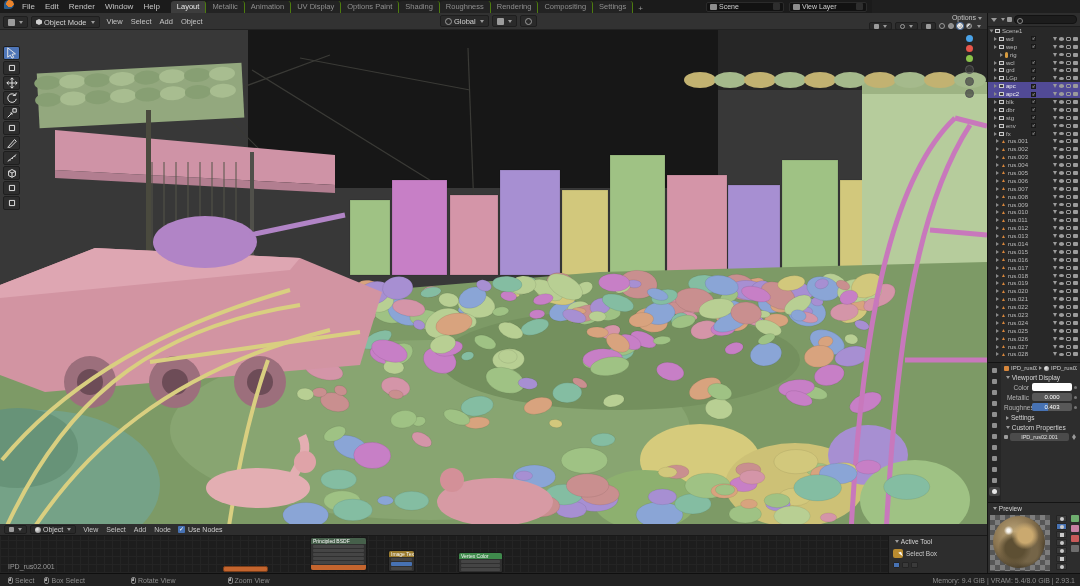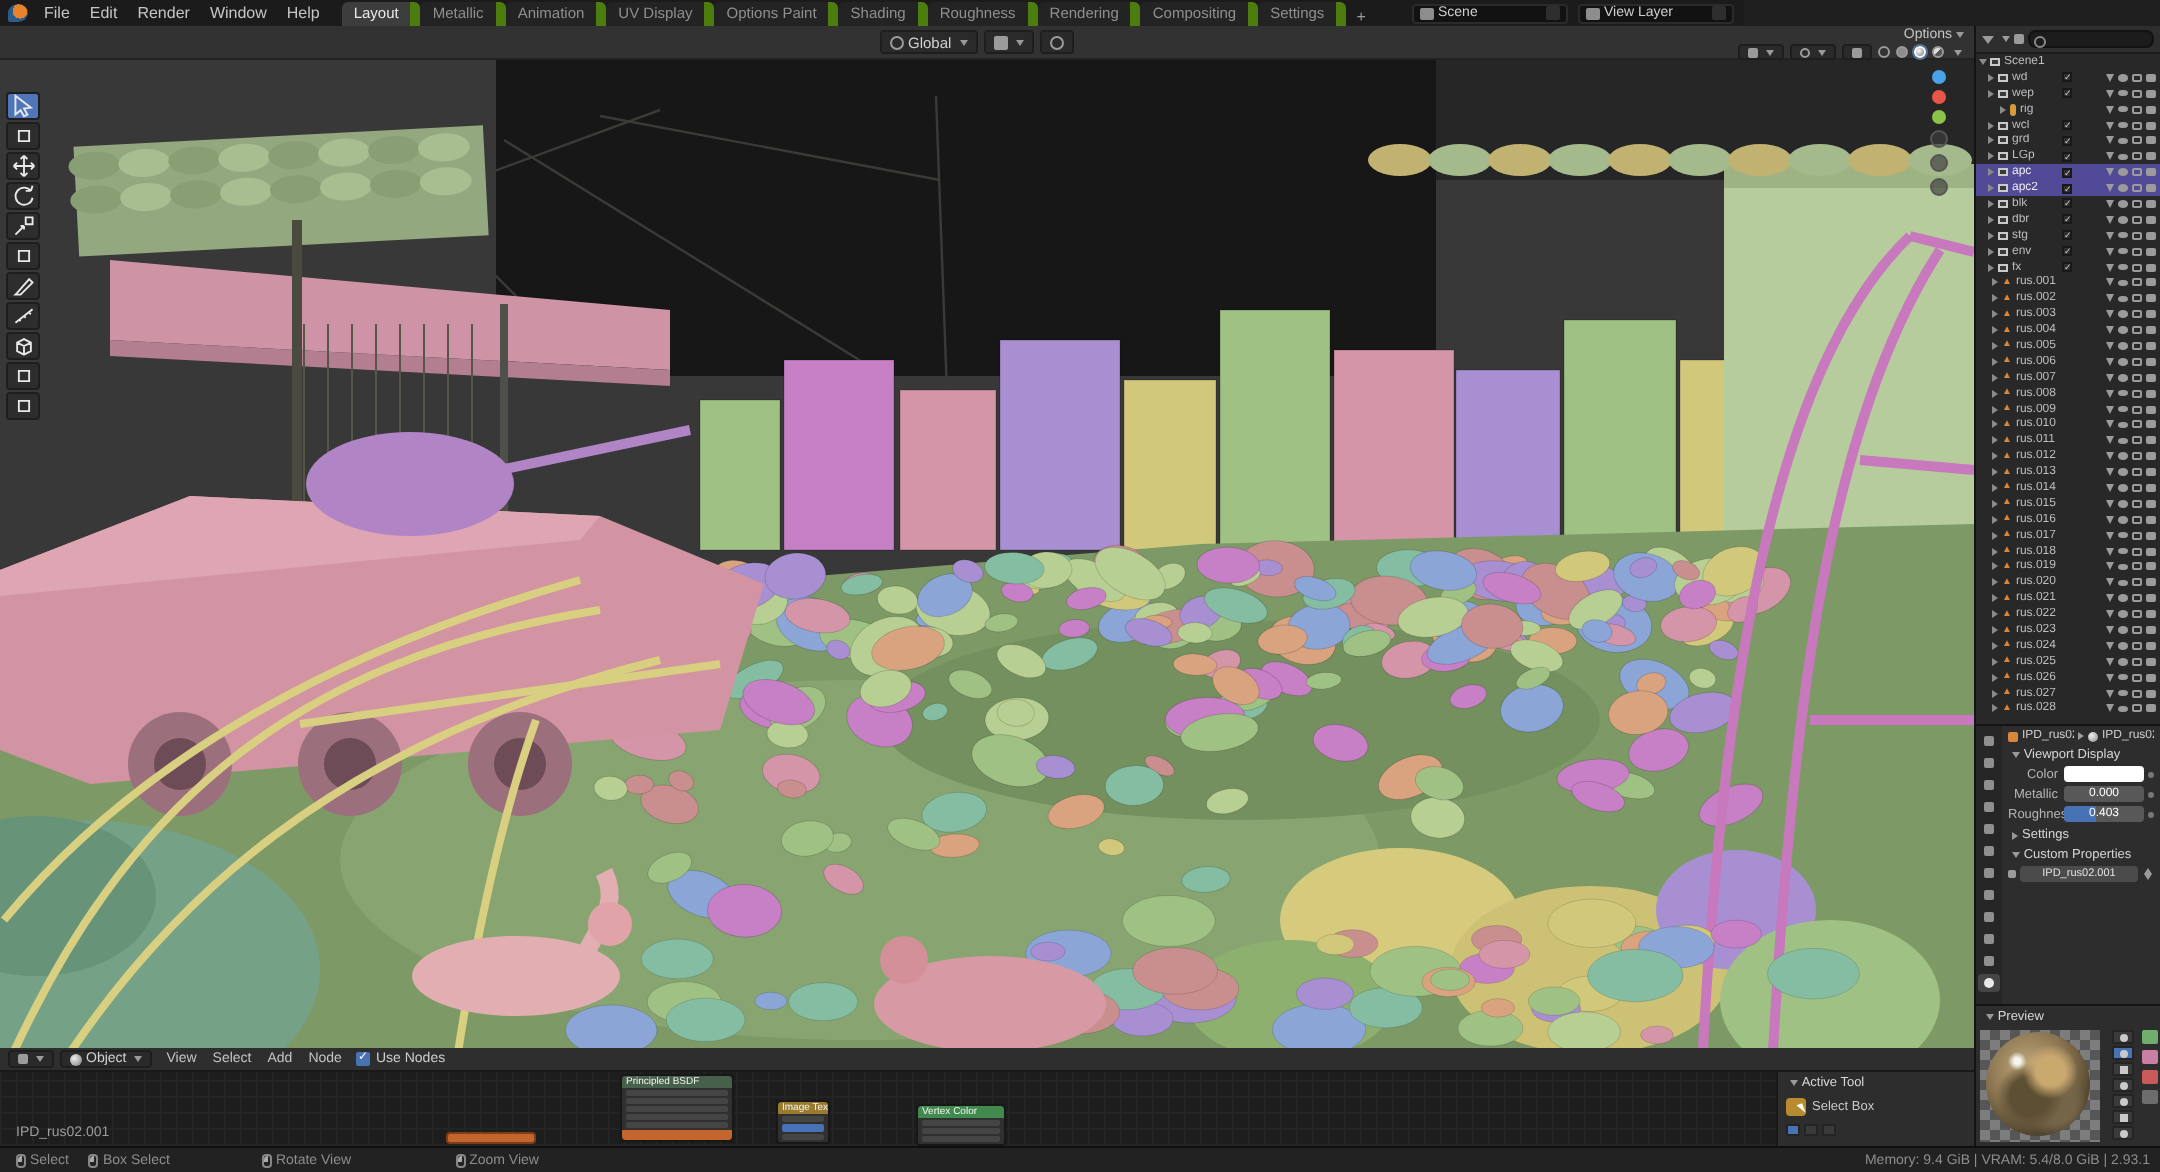--- a/index.html
+++ b/index.html
@@ -4,25 +4,25 @@
 <style>
 *{box-sizing:border-box;margin:0;padding:0}
 html,body{width:1080px;height:586px;overflow:hidden}
 body{background:#1f1f1f;font-family:"Liberation Sans",sans-serif;color:#c9c9c9;position:relative}
 #root{position:absolute;inset:0}
 
 .car{display:inline-block;width:0;height:0;border-left:2.5px solid transparent;border-right:2.5px solid transparent;border-top:3px solid #9a9a9a;margin-left:2px;vertical-align:middle}
 .car-r{display:inline-block;width:0;height:0;border-top:2.5px solid transparent;border-bottom:2.5px solid transparent;border-left:3px solid #9a9a9a;margin:0 2px;vertical-align:middle}
 .btn{background:#2a2a2a;border:1px solid #1e1e1e;border-radius:2px;height:12px;display:inline-flex;align-items:center;padding:0 4px;gap:2px;color:#d2d2d2}
 
-#topbar{position:absolute;left:0;top:0;width:872px;height:13px;background:#1b1b1b;display:flex;align-items:center;font-size:8px;z-index:30}
+#topbar{position:absolute;left:0;top:0;width:872px;height:13px;background:#1b1b1b;display:flex;font-size:8px;z-index:30}
 #blender-logo{width:10px;height:9px;margin:0 3px 0 4px;border-radius:50% 50% 50% 10%;background:radial-gradient(circle at 60% 40%,#e8832c 0 45%,#2a5d8c 46% 100%)}
 .menu-item{padding:0 5px;color:#c5c5c5;line-height:13px}
 #ws-tabs{display:flex;align-items:flex-end;height:13px;margin-left:6px}
-.ws-tab{font-size:7.5px;color:#8f8f8f;background:#232323;padding:0 6px;height:12px;line-height:12px;border-right:5px solid #4d7c0f;border-radius:3px 3px 0 0;white-space:nowrap}
+.ws-tab{font-size:7.5px;color:#8f8f8f;background:#232323;padding:0 6px;height:12px;line-height:12px;border-right:1px solid #4d7c0f;border-radius:3px 3px 0 0;white-space:nowrap}
 .ws-tab.active{background:#3d3d3d;color:#e8e8e8}
 .ws-add{font-size:8px;color:#9a9a9a;padding:0 5px}
 #tb-right{margin-left:auto;display:flex;gap:5px;margin-right:5px;align-items:center}
 .chip{display:flex;align-items:center;gap:2px;background:#121212;border:1px solid #2b2b2b;border-radius:2px;height:10px;padding:0 3px;font-size:7px;color:#cfcfcf;min-width:78px}
 .chip .cicn{width:7px;height:6px;background:#8d8d8d;border-radius:1px}
 .chip .xbtn{margin-left:auto;width:7px;height:7px;background:#2e2e2e;border-radius:1px}
 
 #vp-header{position:absolute;left:0;top:13px;width:987px;height:17px;background:#323232;font-size:7.5px;z-index:25;border-bottom:1px solid #222}
 #vph-left{position:absolute;left:3px;top:2px;display:flex;align-items:center;gap:3px}
 #mode-select{min-width:62px}
@@ -166,20 +166,37 @@
       </div>
       <div class="chip">
         <span class="cicn"></span>
         <span>View Layer</span>
         <span class="xbtn"></span>
       </div>
     </div>
   </div>
 
   <div id="vp-header">
+    <div id="vph-left">
+      <span class="btn">
+          <span class="mini-ic"></span>
+          <span class="car"></span>
+        </span>
+      <span class="btn" id="mode-select">
+        <span id="mode-cube"></span>
+        <span>Object Mode</span>
+        <span class="car"></span>
+      </span>
+      <div id="vp-menus">
+          <span class="menu-item">View</span>
+          <span class="menu-item">Select</span>
+          <span class="menu-item">Add</span>
+          <span class="menu-item">Object</span>
+        </div>
+    </div>
     <div id="vph-center">
       <span class="btn">
         <span class="mini-ic round"></span>
         <span>Global</span>
         <span class="car"></span>
       </span>
       <span class="btn">
           <span class="mini-ic"></span>
           <span class="car"></span>
         </span>

